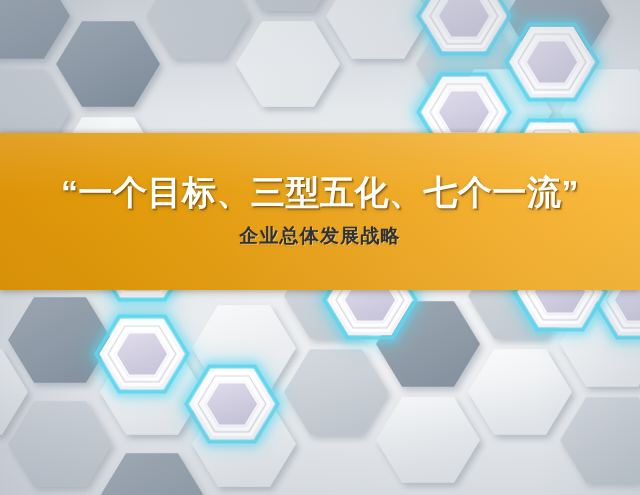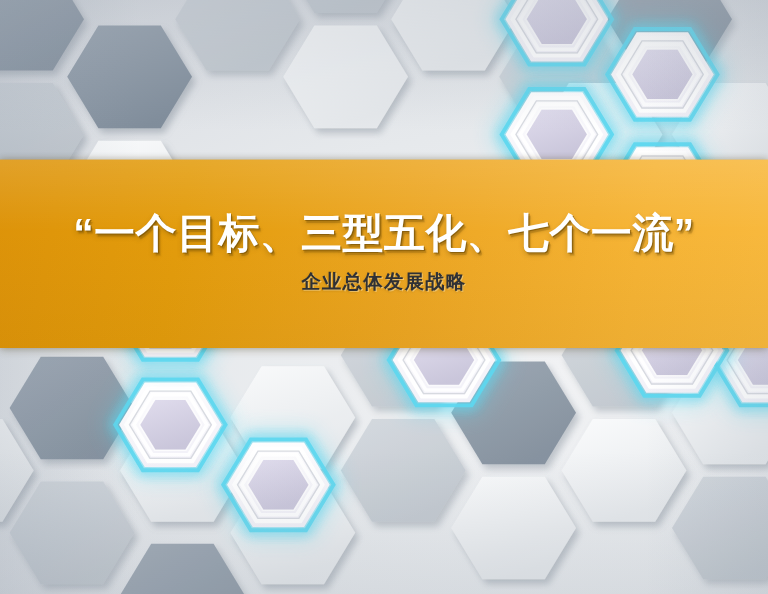--- a/index.html
+++ b/index.html
@@ -71,21 +71,21 @@
     letter-spacing: .5px;
     color: #ffffff;
     white-space: nowrap;
     text-shadow:
        1px 1px 0 rgba(110,74,6,.55),
        2px 2px 1px rgba(110,74,6,.35),
        0 2px 4px rgba(110,74,6,.28);
     margin: 0 0 12px 0;
   }
   .subtitle {
-    font-size: 16px;
+    font-size: 19px;
     font-weight: bold;
     letter-spacing: 1.2px;
     color: #2f3135;
     white-space: nowrap;
     text-shadow:
        1px 1px 0 rgba(255,226,160,.55),
        0 1px 2px rgba(90,60,4,.30);
     margin: 0;
   }
 </style>

